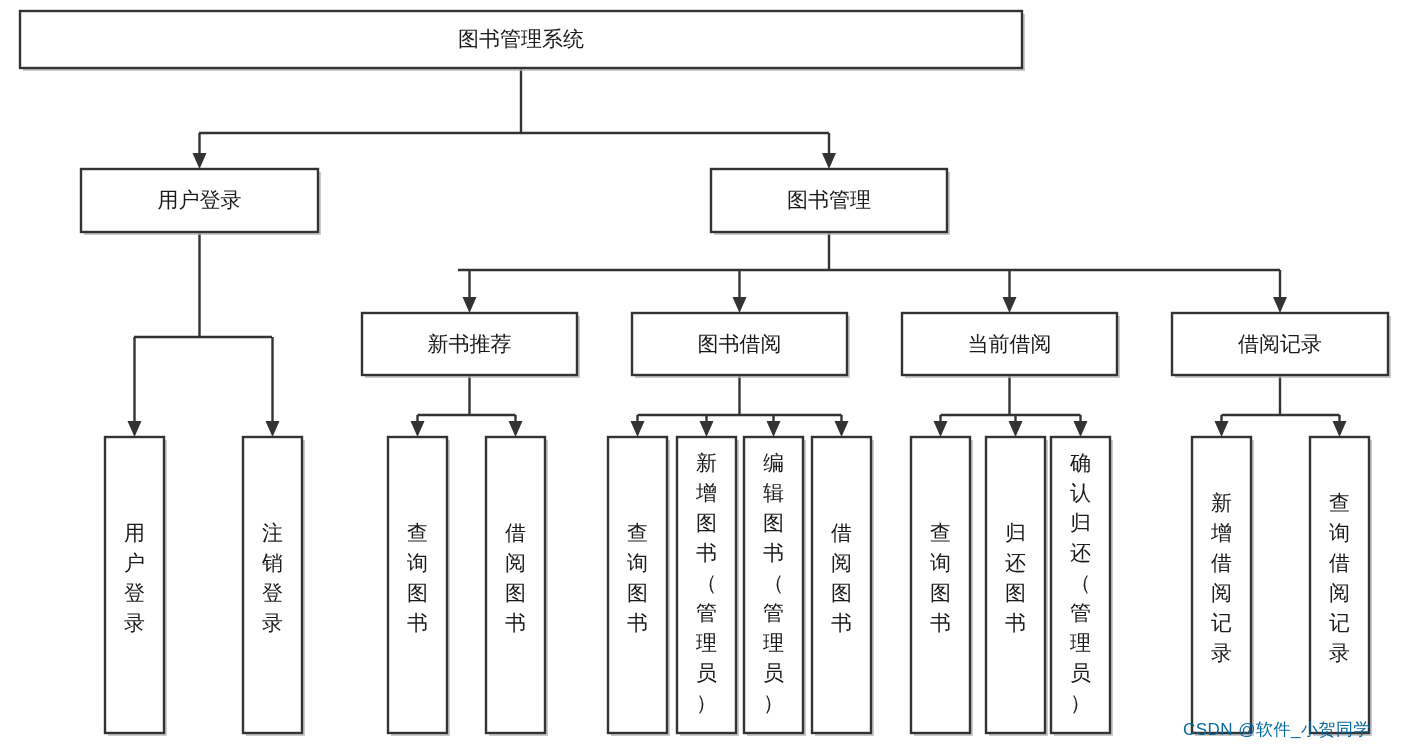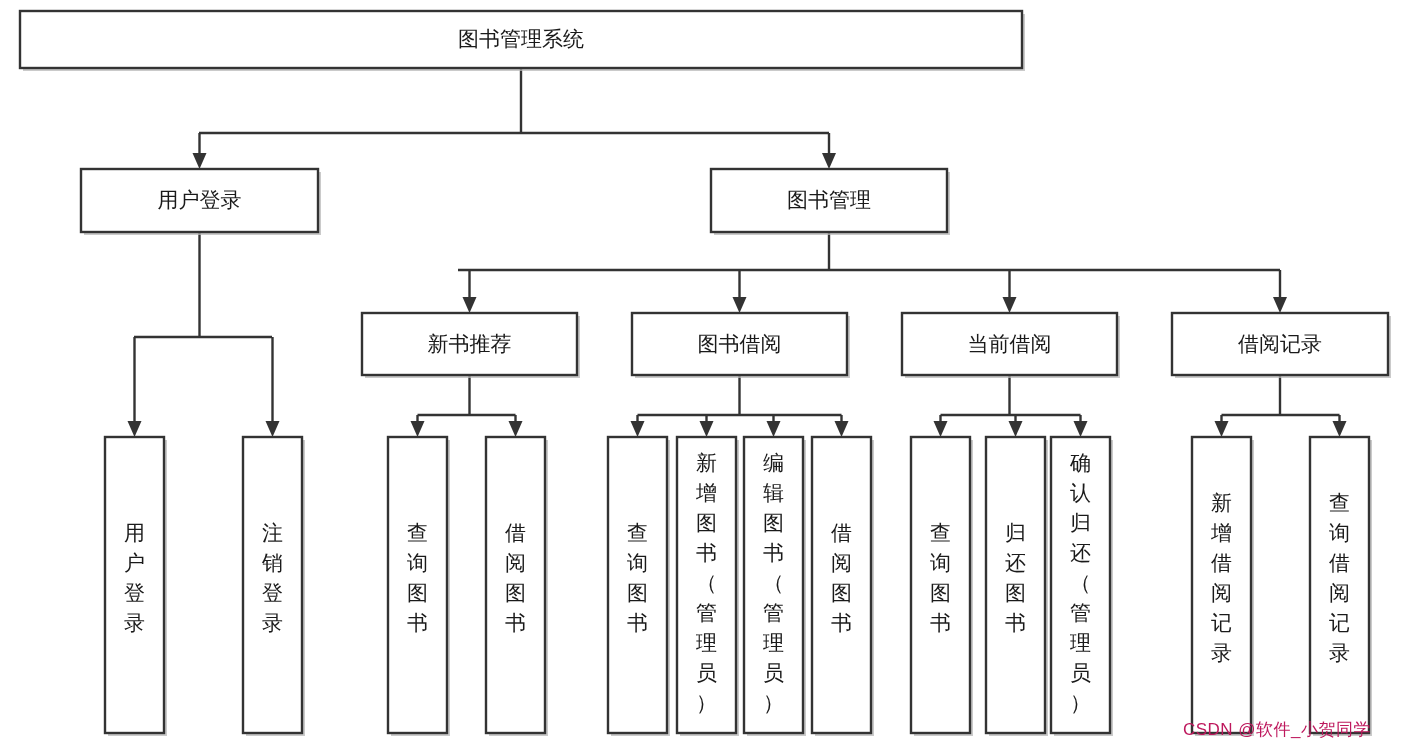--- a/index.html
+++ b/index.html
@@ -57,21 +57,21 @@
     fill: #1a1a1a;
     font-size: 21px;
     text-anchor: middle;
   }
   .watermark {
     position: absolute;
     right: 12px;
     bottom: 6px;
     font-family: "Liberation Sans", "DejaVu Sans", sans-serif;
     font-size: 17px;
-    color: #be185d;
+    color: #0369a1;
     letter-spacing: 0.5px;
     white-space: nowrap;
     user-select: none;
   }
 </style>
 </head>
 <body>
 
 <div id="diagram-root">
   <svg id="tree-svg" viewBox="0 0 1405 747" xmlns="http://www.w3.org/2000/svg">

